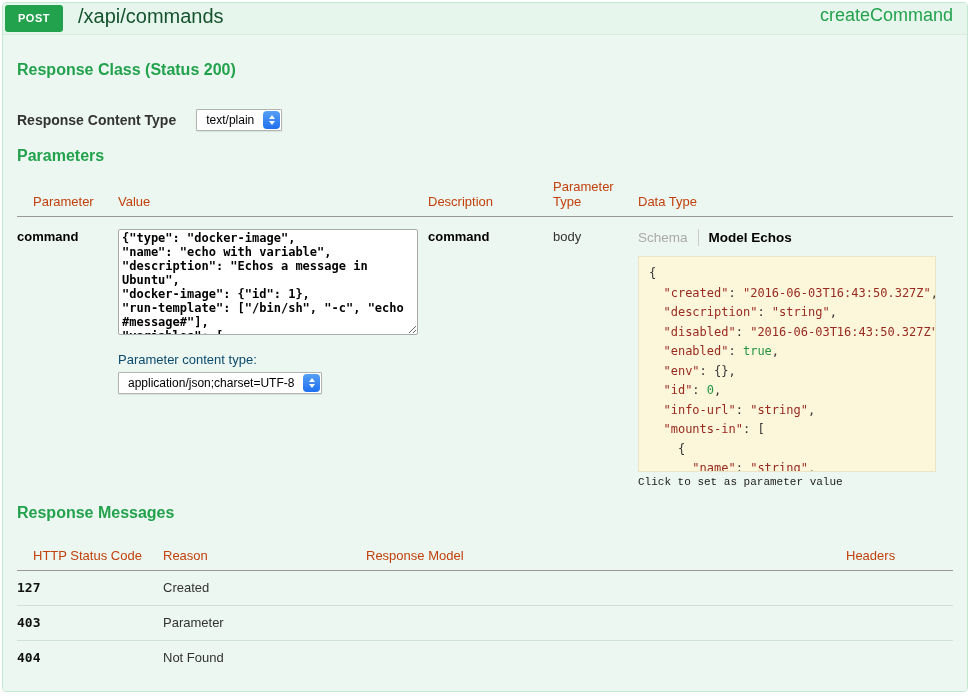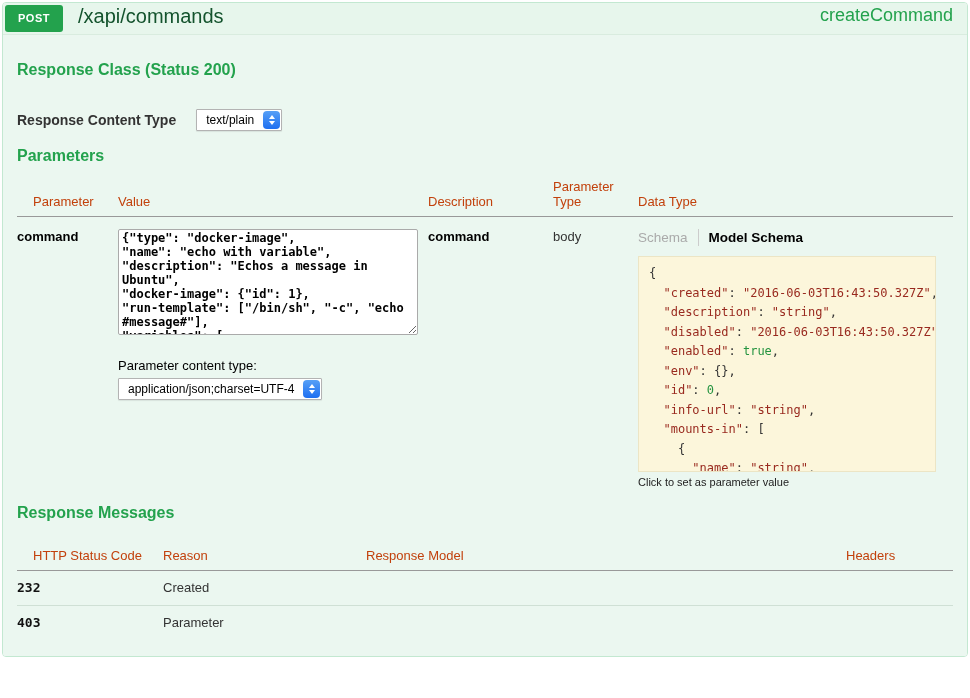--- a/index.html
+++ b/index.html
@@ -34,31 +34,31 @@
   .tri-up{width:0;height:0;border-left:3.5px solid transparent;border-right:3.5px solid transparent;border-bottom:4px solid #fff;}
   .tri-down{width:0;height:0;border-left:3.5px solid transparent;border-right:3.5px solid transparent;border-top:4px solid #fff;}
   
   table{width:100%;border-collapse:collapse;table-layout:fixed;font-size:13px;color:#333;}
   thead th{text-align:left;font-weight:normal;color:#c2410c;padding:6px 8px 7px 0;vertical-align:bottom;border-bottom:1px solid #999;}
   th:first-child,td:first-child{padding-left:16px;}
   .param-table tbody td{vertical-align:top;padding:12px 8px 0 0;}
   .param-name{font-weight:bold;color:#000;}
   .param-desc{font-weight:bold;color:#000;}
   textarea.body-textarea{width:300px;height:106px;font-family:"DejaVu Sans Mono","Liberation Mono",monospace;font-size:12px;font-weight:bold;line-height:14px;border:1px solid #aaa;border-radius:2px;background:#fff;color:#000;padding:1px 3px;resize:both;overflow:hidden;}
-  .pct-label{margin-top:20px;font-size:13px;color:#000000;}
+  .pct-label{margin-top:14px;font-size:13px;color:#0c4a6e;}
   .pct-select{margin-top:5px;}
   
   .model-tabs{display:flex;align-items:center;font-size:13.5px;margin:0 0 10px;}
   .tab-inactive{color:#aaa;padding-right:10px;cursor:pointer;}
   .tab-sep{border-left:1px solid #ccc;height:17px;}
   .tab-active{color:#000;font-weight:bold;padding-left:10px;cursor:pointer;}
   .schema-box{background:var(--schema-bg);border:1px solid var(--schema-border);width:298px;height:216px;overflow:hidden;padding:7px 0 0 10px;font-family:"DejaVu Sans Mono","Liberation Mono",monospace;font-size:12px;line-height:19.5px;color:#333;cursor:pointer;white-space:pre;}
   .tk-s{color:var(--token-string);}
   .tk-l{color:var(--token-literal);}
-  .schema-caption{font-size:11px;color:#222;margin-top:4px;font-family:Liberation Sans, sans-serif;}
+  .schema-caption{font-size:11px;color:#222;margin-top:4px;font-family:Liberation Mono, monospace;}
   
   .resp-table{margin-top:20px;}
   .resp-table tbody td{padding:9px 8px 10px 0;border-bottom:1px solid #cfe0d5;}
   .resp-table tbody tr:last-child td{border-bottom:none;}
   .code-cell{font-family:"DejaVu Sans Mono","Liberation Mono",monospace;font-weight:bold;font-size:13px;color:#111;}
 </style>
 </head>
 <body>
 
 <div class="operation">
@@ -109,35 +109,35 @@
           <td>
             <textarea class="body-textarea" spellcheck="false" style="">{"type": "docker-image",
 "name": "echo with variable",
 "description": "Echos a message in Ubuntu",
 "docker-image": {"id": 1},
 "run-template": ["/bin/sh", "-c", "echo #message#"],
 "variables": [</textarea>
             <div class="pct-label">Parameter content type:</div>
             <div class="pct-select">
               <span class="mac-select">
-                <span class="txt">application/json;charset=UTF-4</span>
+                <span class="txt">application/json;charset=UTF-8</span>
                 <span class="stepper">
                     <span class="tri-up"></span>
                     <span class="tri-down"></span>
                   </span>
               </span>
             </div>
           </td>
           <td class="param-desc">command</td>
           <td>body</td>
           <td>
             <div class="model-tabs">
               <span class="tab-inactive">Schema</span>
               <span class="tab-sep"></span>
-              <span class="tab-active">Model Schema</span>
+              <span class="tab-active">Model Echos</span>
             </div>
             <div class="schema-box"><div><span>{</span></div><div><span>  </span><span class="tk-s">"created"</span><span>: </span><span class="tk-s">"2016-06-03T16:43:50.327Z"</span><span>,</span></div><div><span>  </span><span class="tk-s">"description"</span><span>: </span><span class="tk-s">"string"</span><span>,</span></div><div><span>  </span><span class="tk-s">"disabled"</span><span>: </span><span class="tk-s">"2016-06-03T16:43:50.327Z"</span></div><div><span>  </span><span class="tk-s">"enabled"</span><span>: </span><span class="tk-l">true</span><span>,</span></div><div><span>  </span><span class="tk-s">"env"</span><span>: {},</span></div><div><span>  </span><span class="tk-s">"id"</span><span>: </span><span class="tk-l">0</span><span>,</span></div><div><span>  </span><span class="tk-s">"info-url"</span><span>: </span><span class="tk-s">"string"</span><span>,</span></div><div><span>  </span><span class="tk-s">"mounts-in"</span><span>: [</span></div><div><span>    {</span></div><div><span>      </span><span class="tk-s">"name"</span><span>: </span><span class="tk-s">"string"</span><span>,</span></div></div>
             <div class="schema-caption">Click to set as parameter value</div>
           </td>
         </tr>
       </tbody>
     </table>
 
     <h4 class="sec">Response Messages</h4>
 
@@ -151,28 +151,34 @@
       <thead>
         <tr>
           <th>HTTP Status Code</th>
           <th>Reason</th>
           <th>Response Model</th>
           <th>Headers</th>
         </tr>
       </thead>
       <tbody>
         <tr>
-          <td class="code-cell">232</td>
+          <td class="code-cell">127</td>
           <td>Created</td>
           <td></td>
           <td></td>
         </tr>
         <tr>
           <td class="code-cell">403</td>
           <td>Parameter</td>
           <td></td>
           <td></td>
         </tr>
+        <tr>
+          <td class="code-cell">404</td>
+          <td>Not Found</td>
+          <td></td>
+          <td></td>
+        </tr>
       </tbody>
     </table>
 
   </div>
 </div>
 
 </body></html>

